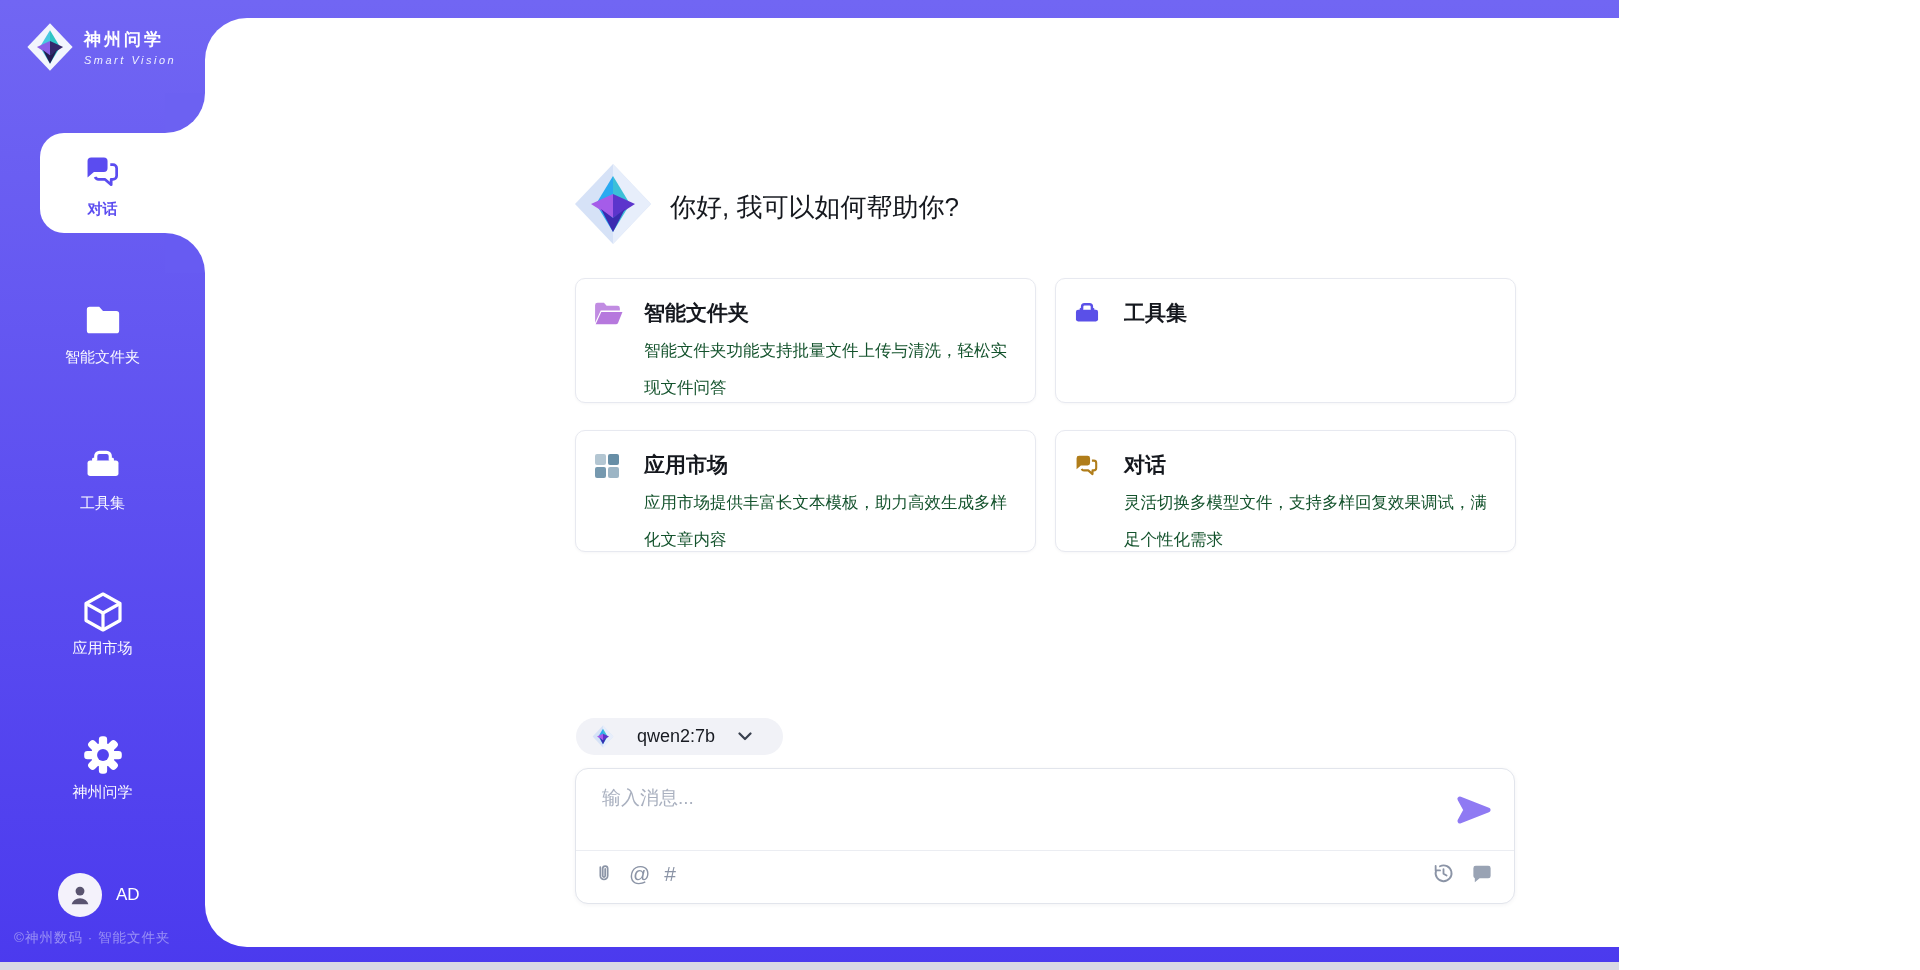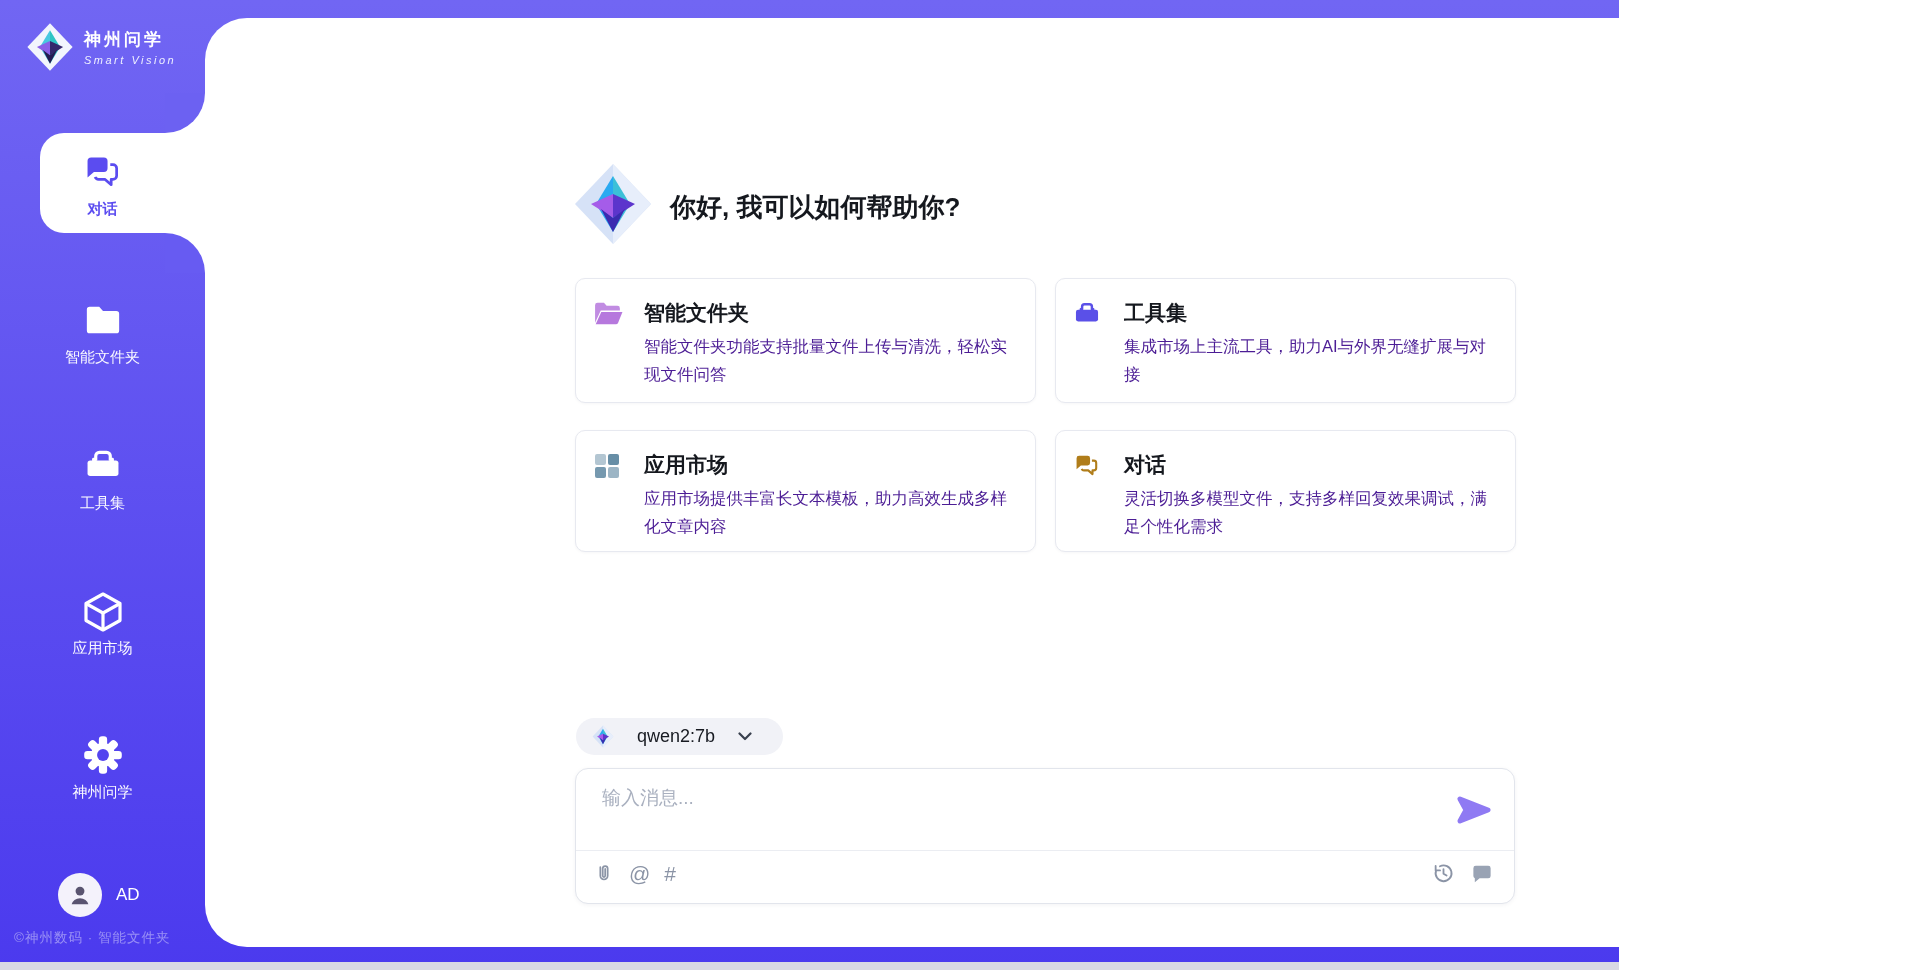--- a/index.html
+++ b/index.html
@@ -33,31 +33,31 @@
 
   .profile { position:absolute; left:58px; top:873px; display:flex; align-items:center; gap:14px; cursor:pointer; }
   .avatar { width:44px; height:44px; border-radius:50%; background:#f4f2fb; display:flex;
             align-items:center; justify-content:center; }
   .profile-name { color:#fff; font-size:17px; font-weight:500; }
   .copyright { position:absolute; left:14px; top:929px; font-size:13.5px; letter-spacing:1px;
                color:rgba(255,255,255,.42); }
 
   
   .hero-logo { position:absolute; left:572px; top:162px; }
-  .greeting { position:absolute; left:670px; top:190px; font-size:26px; font-weight:700; color:#15181e; }
+  .greeting { position:absolute; left:670px; top:190px; font-size:26px; font-weight:400; color:#15181e; }
 
   
   .cards { position:absolute; left:575px; top:278px; width:941px; display:grid;
            grid-template-columns:461px 461px; grid-template-rows:125px 122px; column-gap:19px; row-gap:27px; }
   .card { position:relative; background:#fff; border:1px solid #e7e9f0; border-radius:10px;
           box-shadow:0 1px 3px rgba(16,24,40,.04); cursor:pointer; }
   .card-icon  { position:absolute; left:17px; top:21px; }
   .card-title { position:absolute; left:68px; top:20px; font-size:21px; font-weight:700; color:#15181e; }
   .card-desc  { position:absolute; left:68px; top:53px; right:26px; font-size:16.5px;
-                line-height:28px; color:#4c1d95; }
+                line-height:37px; color:#14532d; }
 
   
   .model-pill { position:absolute; left:576px; top:718px; width:207px; height:37px; border-radius:19px;
                 background:#f1f2f7; display:flex; align-items:center; padding:0 14px 0 16px; gap:23px; cursor:pointer; }
   .model-name { font-size:18px; color:#171a21; }
 
   
   .composer { position:absolute; left:575px; top:768px; width:940px; height:136px; background:#fff;
               border:1px solid #e2e5ec; border-radius:13px; box-shadow:0 1px 4px rgba(20,20,60,.05); }
   .composer-input { position:absolute; left:26px; top:12px; width:840px; height:34px; border:none; outline:none;
@@ -216,21 +216,20 @@
     <div class="card">
       <span class="card-icon" style="color:#5a50e8">
         <svg width="28" height="27" viewBox="0 0 44 44">
           <path d="M14 16 v-5 a4 4 0 0 1 4 -4 h8 a4 4 0 0 1 4 4 v5" fill="none" stroke="currentColor" stroke-width="4"></path>
           <rect x="10" y="13" width="5.5" height="9" rx="1.5" fill="currentColor"></rect>
           <rect x="28.5" y="13" width="5.5" height="9" rx="1.5" fill="currentColor"></rect>
           <rect x="4" y="16" width="36" height="19" rx="3.5" fill="currentColor"></rect>
         </svg>
       </span>
       <span class="card-title">工具集</span>
-      <span class="card-desc">集成市场上主流工具，助力AI与外界无缝扩展与对接</span>
     </div>
 
     <div class="card">
       <span class="card-icon" style="color:#678ea6">
         <svg width="28" height="28" viewBox="0 0 28 28" fill="currentColor">
           <rect x="2" y="2" width="11" height="11" rx="2" opacity=".5"></rect>
           <rect x="15" y="2" width="11" height="11" rx="2"></rect>
           <rect x="2" y="15" width="11" height="11" rx="2" opacity=".9"></rect>
           <rect x="15" y="15" width="11" height="11" rx="2" opacity=".65"></rect>
         </svg>

